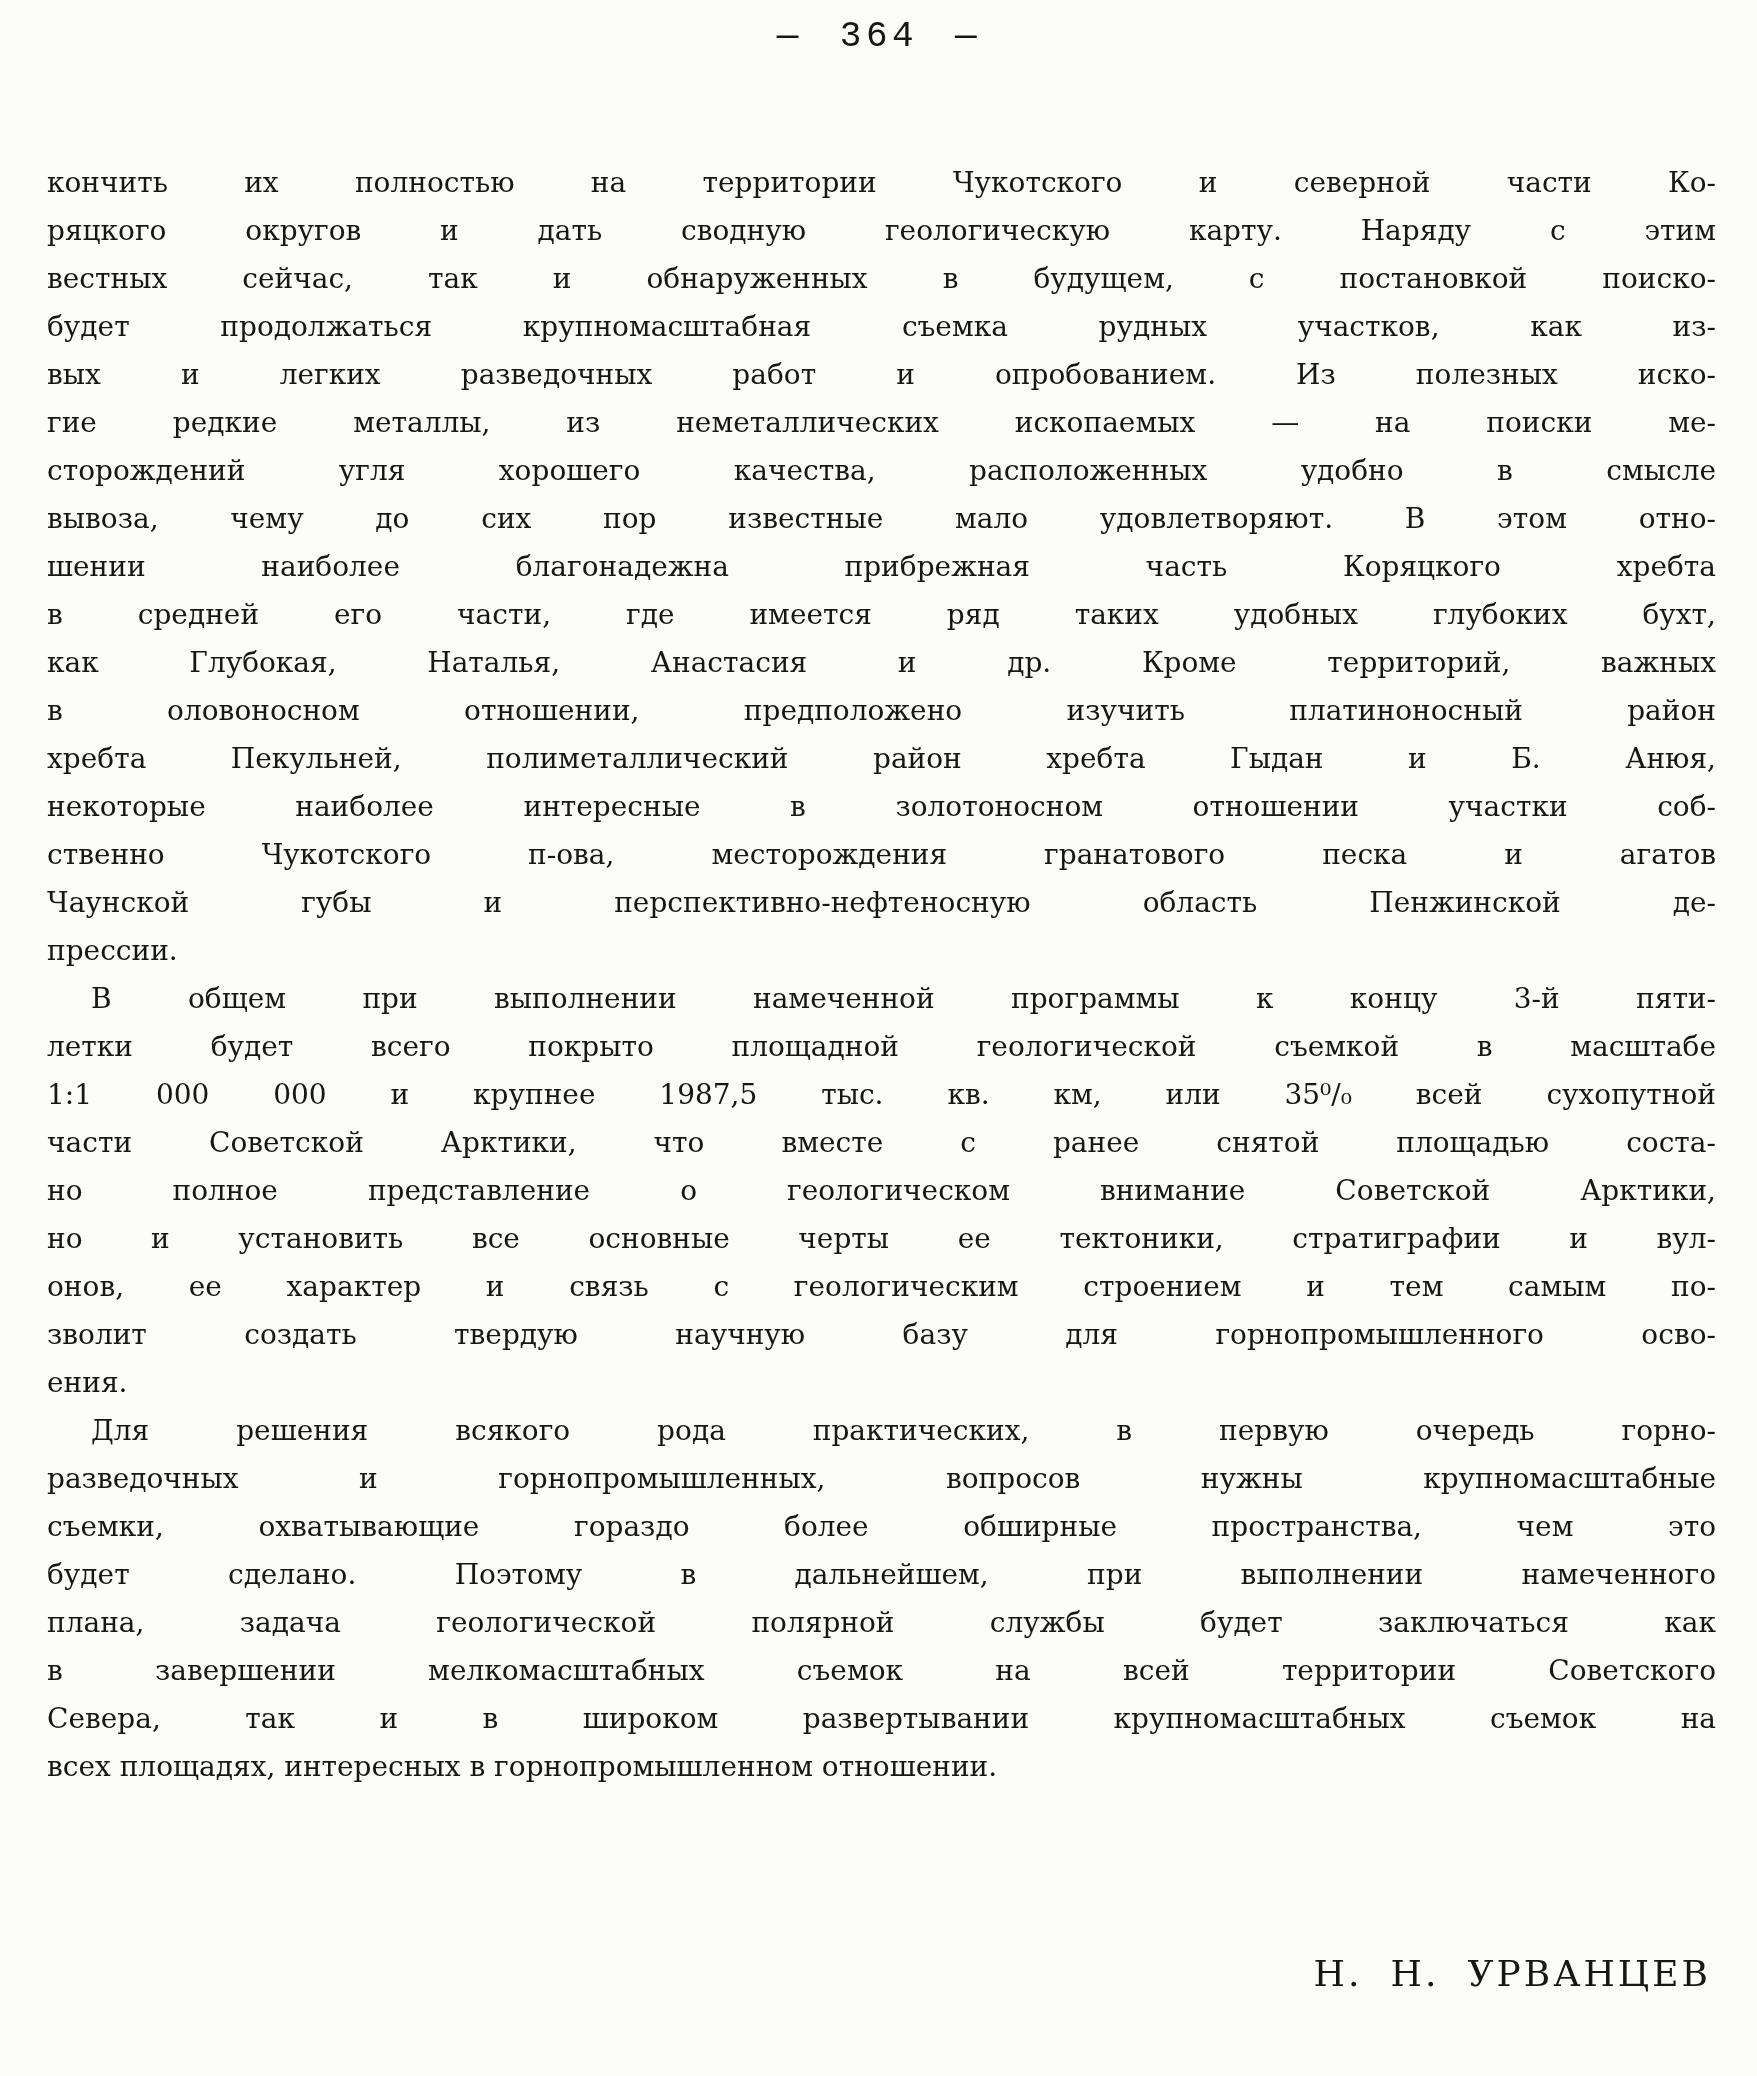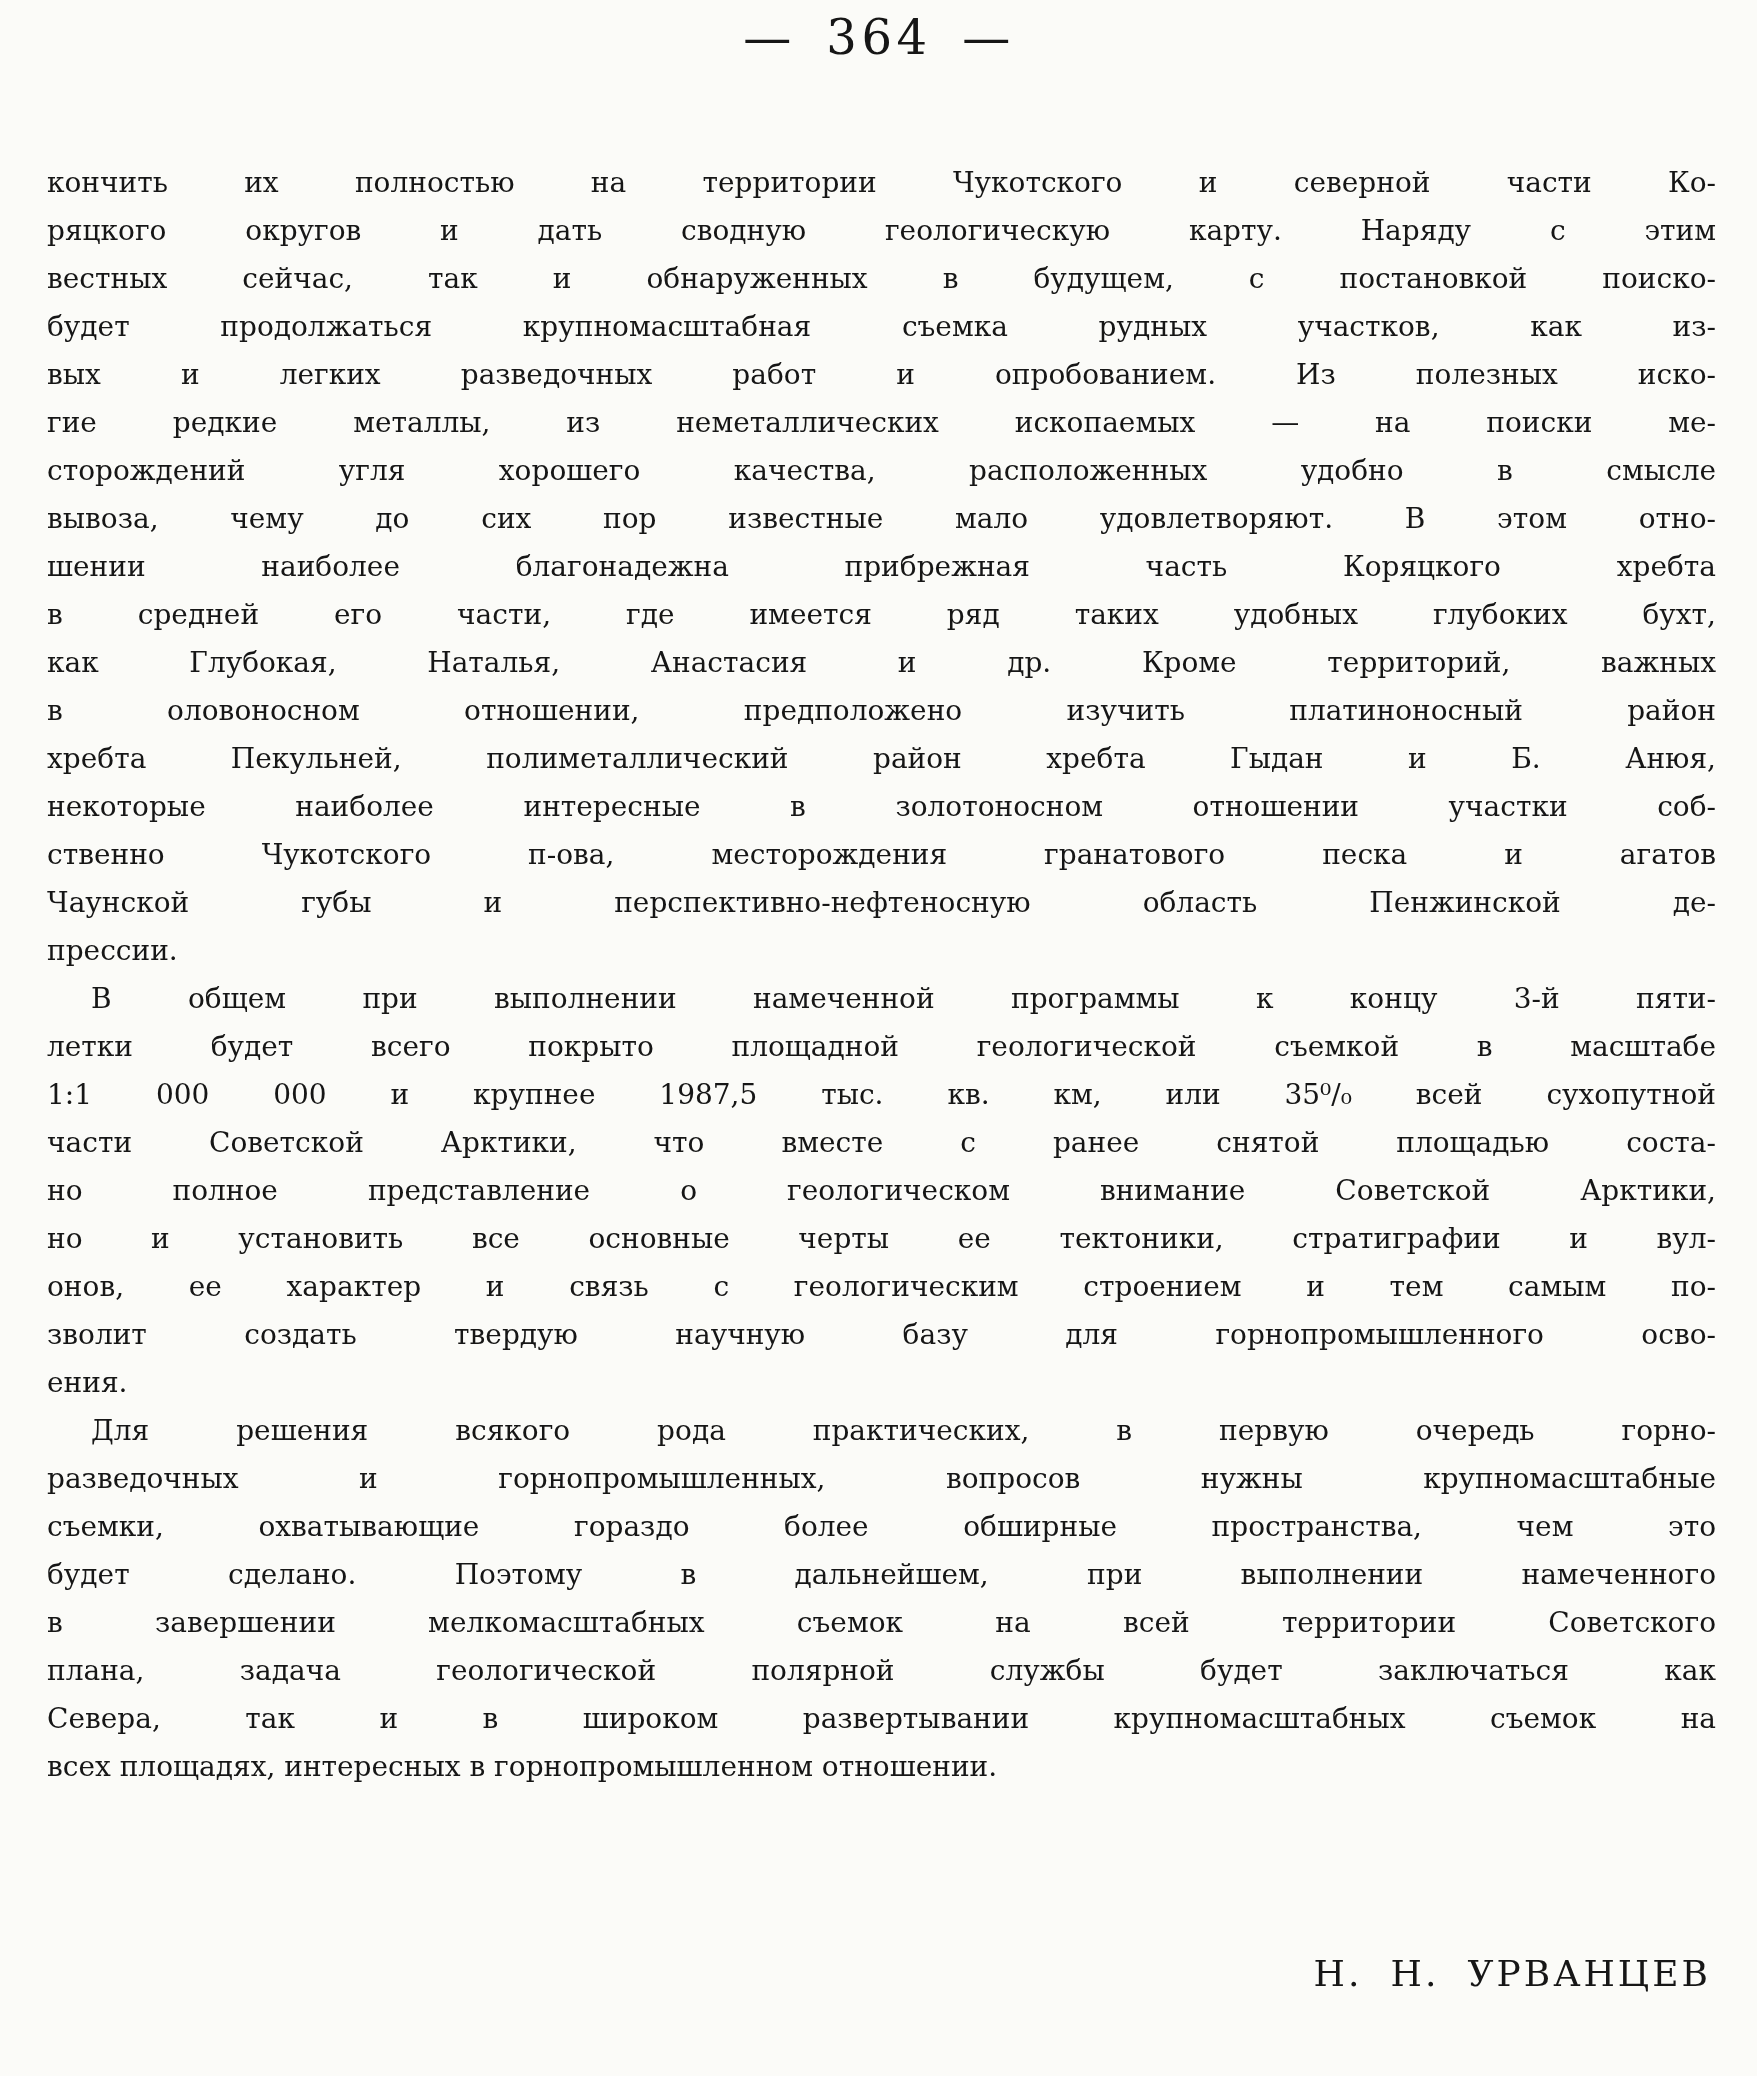--- a/index.html
+++ b/index.html
@@ -19,24 +19,25 @@
     background: var(--paper, #fbfbf8);
     color: var(--ink, #161616);
     font-family: "DejaVu Serif", "Liberation Serif", serif;
   }
   .page-number {
     position: absolute;
     top: 13.7px;
     left: 0;
     width: 1758px;
     text-align: center;
-    font-size: 48px;
+    font-size: 36px;
     line-height: 46px;
     letter-spacing: 4.6px;
     word-spacing: 10.6px;
+    font-family: Liberation Mono, monospace;
   }
   .text-block {
     position: absolute;
     left: 47px;
     top: 159px;
     width: 1669px;
   }
   .line {
     font-size: 28px;
     line-height: 48px;
@@ -97,22 +98,22 @@
     <div class="line">но полное представление о геологическом внимание Советской Арктики,</div>
     <div class="line">но и установить все основные черты ее тектоники, стратиграфии и вул-</div>
     <div class="line">онов, ее характер и связь с геологическим строением и тем самым по-</div>
     <div class="line">зволит создать твердую научную базу для горнопромышленного осво-</div>
     <div class="line end">ения.</div>
 
     <div class="line indent">Для решения всякого рода практических, в первую очередь горно-</div>
     <div class="line">разведочных и горнопромышленных, вопросов нужны крупномасштабные</div>
     <div class="line">съемки, охватывающие гораздо более обширные пространства, чем это</div>
     <div class="line">будет сделано. Поэтому в дальнейшем, при выполнении намеченного</div>
+    <div class="line">плана, задача геологической полярной службы будет заключаться как</div>
     <div class="line">в завершении мелкомасштабных съемок на всей территории Советского</div>
-    <div class="line">плана, задача геологической полярной службы будет заключаться как</div>
     <div class="line">Севера, так и в широком развертывании крупномасштабных съемок на</div>
     <div class="line end">всех площадях, интересных в горнопромышленном отношении.</div>
   </div>
 
   <div class="signature">Н. Н. УРВАНЦЕВ</div>
 
 </div>
 
 
 </body></html>

